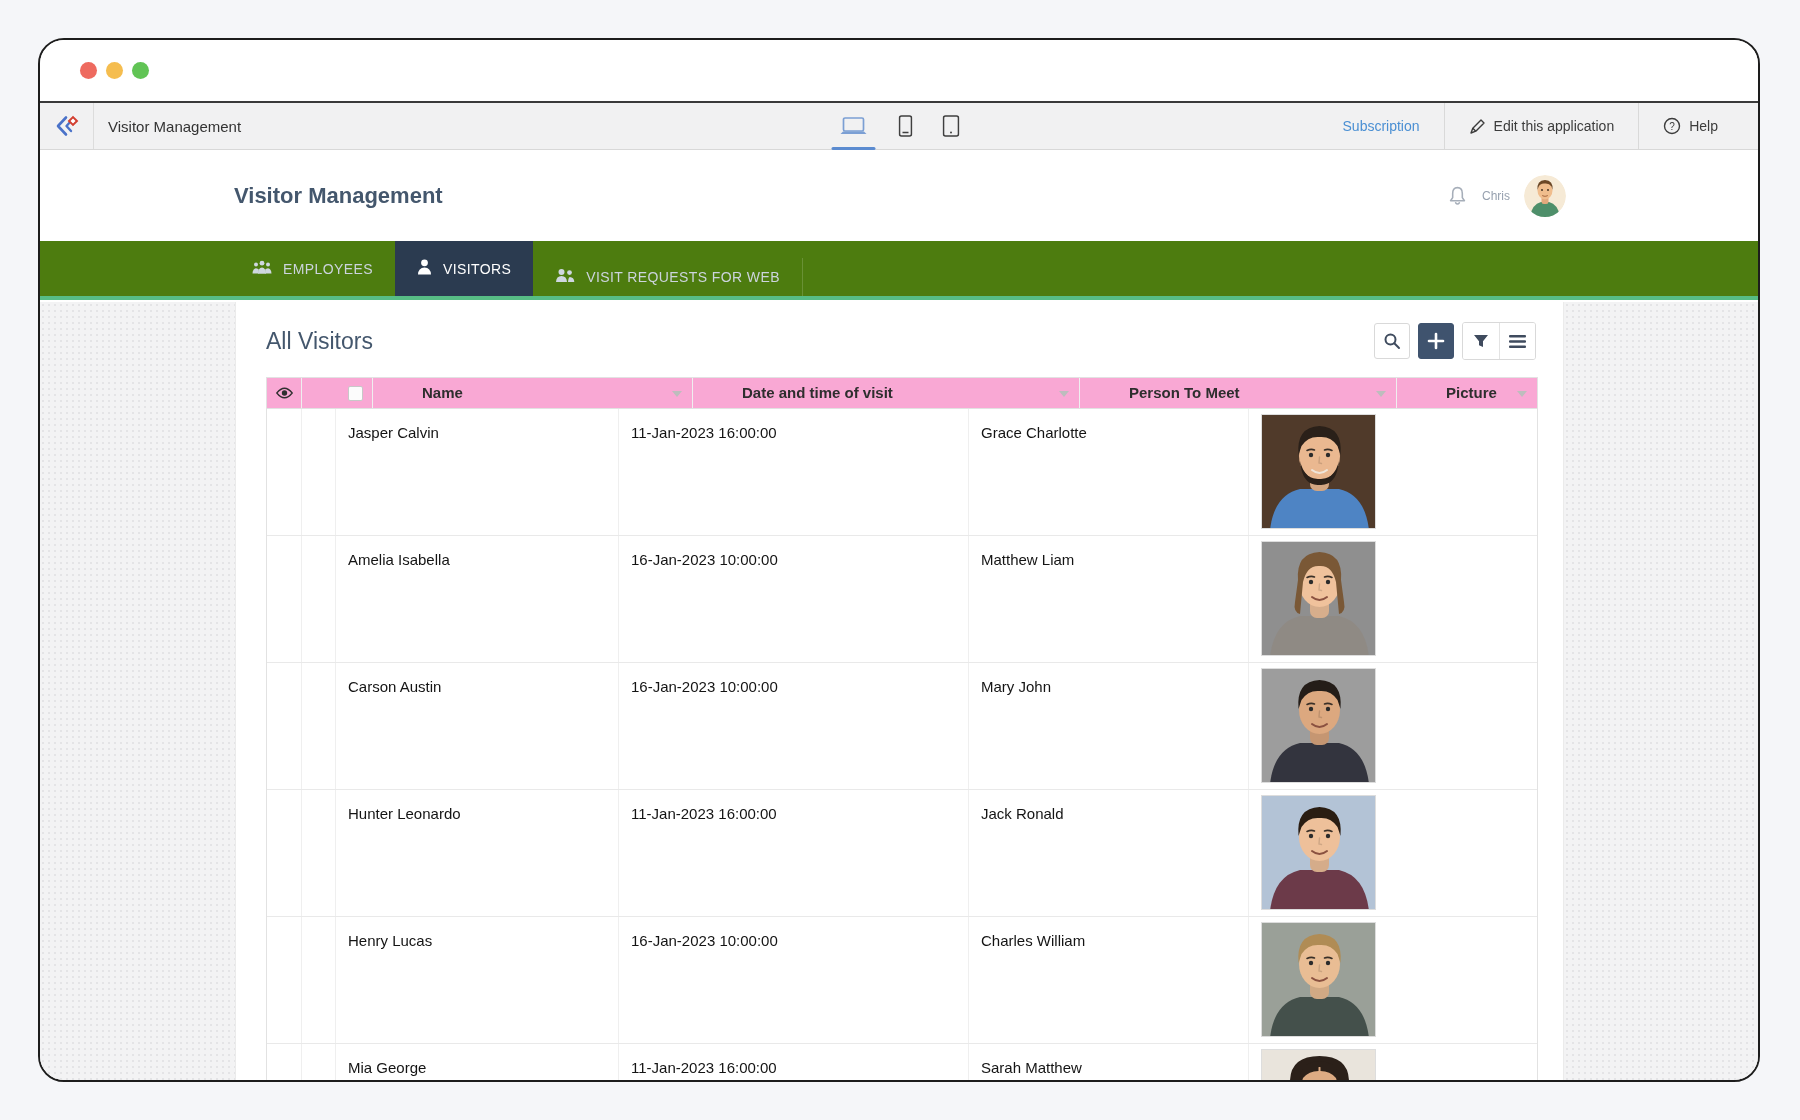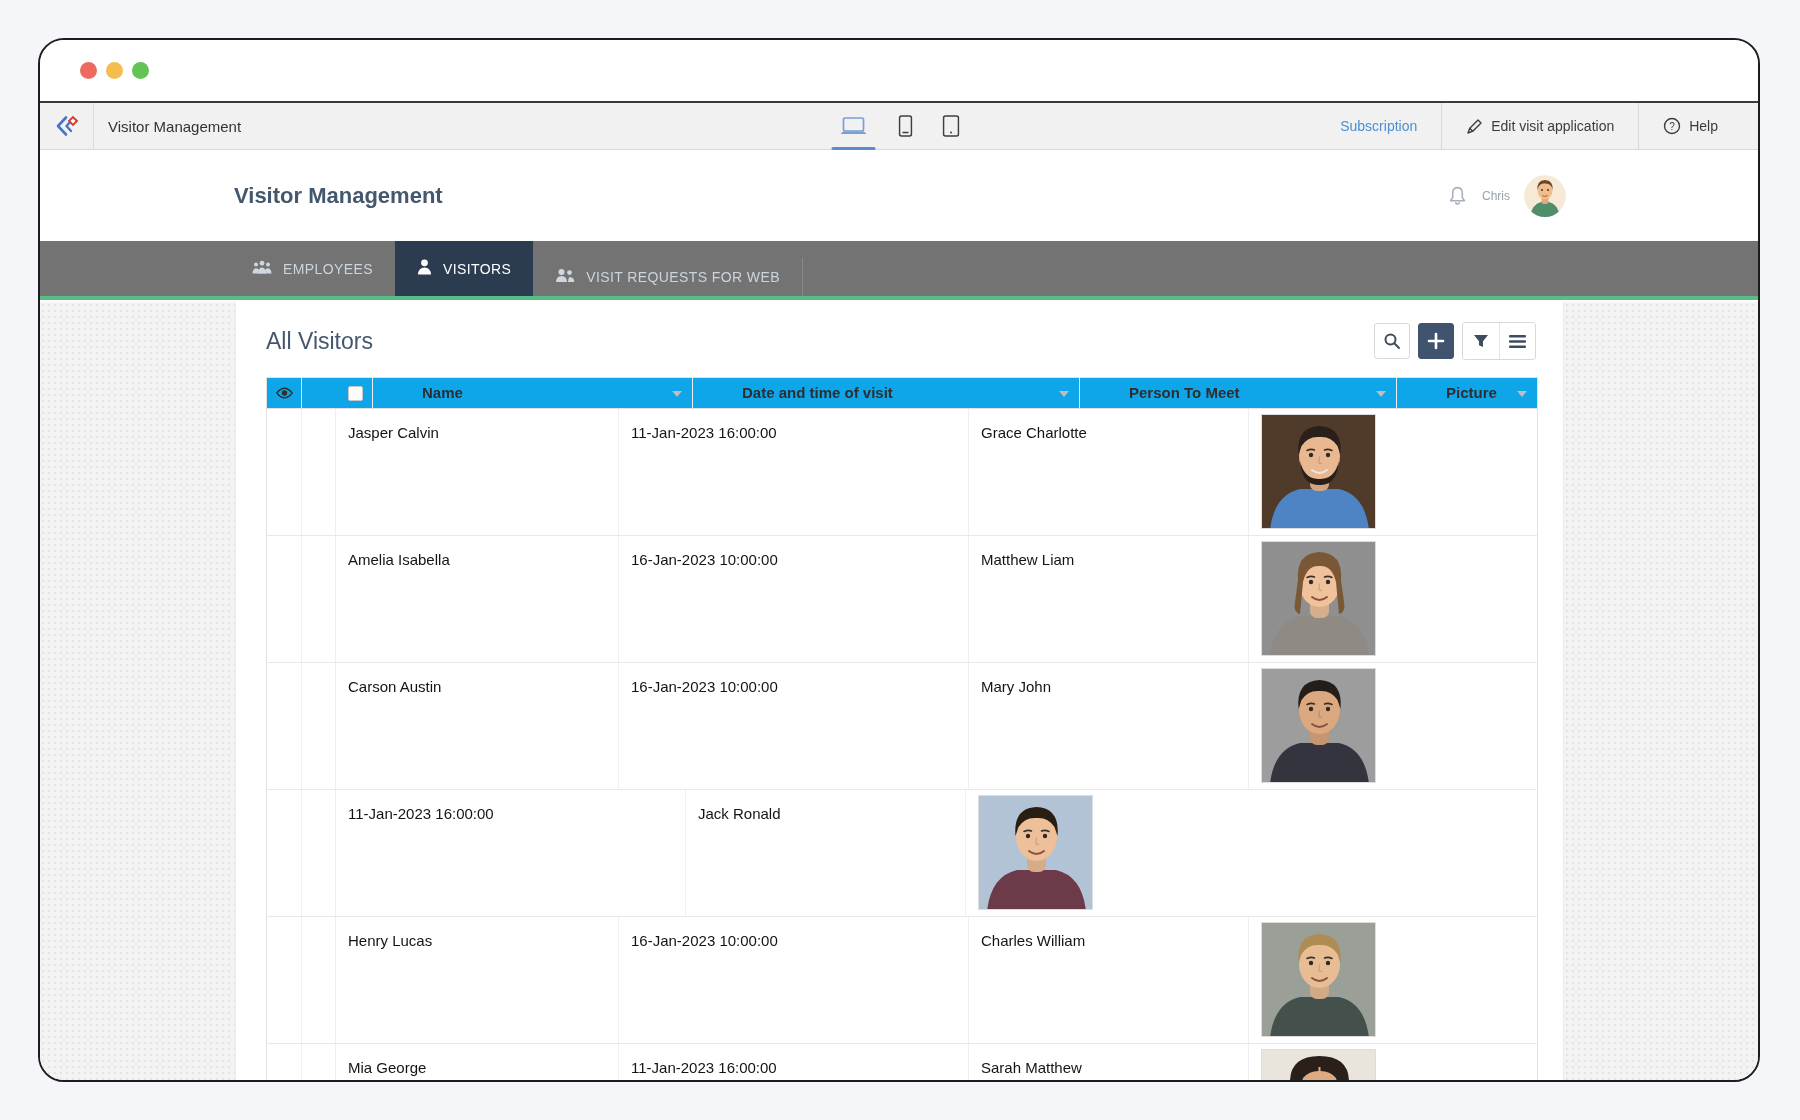--- a/index.html
+++ b/index.html
@@ -26,41 +26,41 @@
   .tb-right { position:absolute; right:16px; top:0; height:100%; display:flex; align-items:center; }
   .tb-item { height:100%; display:flex; align-items:center; gap:8px; padding:0 24px; border-left:1px solid #d9d9d9; cursor:pointer; white-space:nowrap; }
   .tb-item.sub { border-left:none; color:#4a8fd3; }
   
   .appheader { position:relative; height:91px; background:#fff; }
   .app-title { position:absolute; left:194px; top:50%; transform:translateY(-50%); font-size:22px; font-weight:600; color:#44576d; }
   .user-area { position:absolute; right:192px; top:50%; transform:translateY(-50%); display:flex; align-items:center; gap:14px; }
   .user-name { font-size:12px; color:#97a1af; }
   .avatar { width:42px; height:42px; border-radius:50%; overflow:hidden; display:block; cursor:pointer; }
   
-  .navbar { height:55px; background:#737373; display:flex; align-items:stretch; padding-left:190px; }
+  .navbar { height:55px; background:#4d7c0f; display:flex; align-items:stretch; padding-left:190px; }
   .tab { display:flex; align-items:center; gap:11px; padding:0 22px; font-size:14px; letter-spacing:0.4px; color:#ccd4dd; cursor:pointer; white-space:nowrap; }
   .tab.active { background:#2b3b50; color:#fff; }
   .tab:last-child { border-right:1px solid rgba(255,255,255,0.16);margin-top:17px; }
   .accent-line { height:4px; background:#57bd85; }
   
   .content { position:absolute; top:262px; bottom:0; left:0; right:0; display:flex; }
   .strip { width:195px; background:#f3f3f4;
     background-image:radial-gradient(#e4e4e6 1px, transparent 1px); background-size:6px 6px; }
   .strip.right { width:194px; }
   .center { position:relative; flex:1; background:#fff; border-left:1px solid #ebebeb; border-right:1px solid #ebebeb; }
   .view-title { position:absolute; left:30px; top:26px; font-size:23px; color:#44576d; }
   .view-buttons { position:absolute; right:27px; top:20px; display:flex; align-items:center; gap:8px; }
   .btn { width:36px; height:36px; background:#fff; border:1px solid #d9d9d9; border-radius:3px; display:flex; align-items:center; justify-content:center; cursor:pointer; }
   .btn.primary { background:#3f536e; border-color:#3f536e; }
   .btn-group { display:flex; border:1px solid #d9d9d9; border-radius:3px; overflow:hidden; }
   .btn-group .btn { border:none; border-radius:0; }
   .btn-group .btn + .btn { border-left:1px solid #e3e3e3; }
   
   .vtable { position:absolute; left:30px; top:75px; width:1272px; border:1px solid #e2e2e2; border-bottom:none; }
-  .thead { display:flex; height:31px; background:#0ea5e9; border-bottom:1px solid #e2e2e2; align-items:center;gap:37px; }
+  .thead { display:flex; height:31px; background:#f9a8d4; border-bottom:1px solid #e2e2e2; align-items:center;gap:37px; }
   .trow { display:flex; height:127px; border-bottom:1px solid #e9e9e9; background:#fff; }
   .cell { position:relative; height:100%; }
   .cell.divider { border-right:1px solid #efefef; }
   .c-eye { width:35px; display:flex; align-items:center; justify-content:center; }
   .c-cb  { width:34px; display:flex; align-items:center; justify-content:center; }
   .c-name { width:283px; } .c-date { width:350px; } .c-person { width:280px; } .c-pic { flex:1; }
   .thead .hlabel { display:block; padding:0 24px 0 12px; font-size:15px; font-weight:700; color:#2e2e2e; line-height:30px; white-space:nowrap; overflow:hidden; }
   .caret { position:absolute; right:10px; top:13px; width:0; height:0; border-left:5px solid transparent; border-right:5px solid transparent; border-top:6px solid #bdbdbd; }
   .checkbox { width:15px; height:15px; border:1px solid #c8c8c8; border-radius:2px; background:#fcfcfc; display:inline-block; cursor:pointer; }
   .trow .txt { display:block; padding:15px 10px 0 12px; font-size:15px; font-weight:500; color:#141414; white-space:nowrap; }
@@ -112,21 +112,21 @@
 
     <div class="tb-right">
       <div class="tb-item sub">
         <span>Subscription</span>
       </div>
       <div class="tb-item">
         <svg width="17" height="17" viewBox="0 0 17 17">
           <path d="M2 15 L3.8 10.2 L12 2 L15 5 L6.8 13.2 Z" fill="none" stroke="#3c3c3c" stroke-width="1.4" stroke-linejoin="round"></path>
           <path d="M3.8 10.2 L6.8 13.2" stroke="#3c3c3c" stroke-width="1.4"></path>
         </svg>
-        <span>Edit visit application</span>
+        <span>Edit this application</span>
       </div>
       <div class="tb-item">
         <svg width="18" height="18" viewBox="0 0 18 18">
           <circle cx="9" cy="9" r="7.5" fill="none" stroke="#3c3c3c" stroke-width="1.4"></circle>
           <text x="9" y="12.5" text-anchor="middle" font-size="10" font-family="Liberation Sans, sans-serif" fill="#3c3c3c">?</text>
         </svg>
         <span>Help</span>
       </div>
     </div>
   </div>
@@ -327,20 +327,23 @@
                     <circle cx="66" cy="40" r="2.2" fill="#2b2b2b"></circle>
                     <path d="M45 35.5 Q49 33.5 52.5 35" stroke="#3a3028" stroke-width="1.6" fill="none" stroke-linecap="round"></path>
                     <path d="M62.5 35 Q66 33.5 70 35.5" stroke="#3a3028" stroke-width="1.6" fill="none" stroke-linecap="round"></path>
                     <path d="M57.5 42 L57 48 L59.5 48.5" stroke="#00000022" stroke-width="1.4" fill="none" stroke-linecap="round"></path>
                     <path d="M50 55 Q57.5 61 65 55" stroke="#8a5140" stroke-width="2" fill="none" stroke-linecap="round"></path>
                   </svg></span></div>
   </div>
             <div class="trow">
     <div class="cell c-eye divider"></div>
     <div class="cell c-cb divider"></div>
+    <div class="cell c-name divider">
+                <span class="txt">Hunter Leonardo</span>
+              </div>
     <div class="cell c-date divider">
                 <span class="txt">11-Jan-2023 16:00:00</span>
               </div>
     <div class="cell c-person divider">
                 <span class="txt">Jack Ronald</span>
               </div>
     <div class="cell c-pic"><span class="photo"><svg width="115" height="115" viewBox="0 0 115 115">
                     <rect width="115" height="115" fill="#b3c3d6"></rect>
                     <path d="M8 115 Q12 80 38 74 L77 74 Q103 80 107 115 Z" fill="#6c3a49"></path>
                     <rect x="48" y="54" width="19" height="22" rx="7" fill="#eec09a"></rect>

